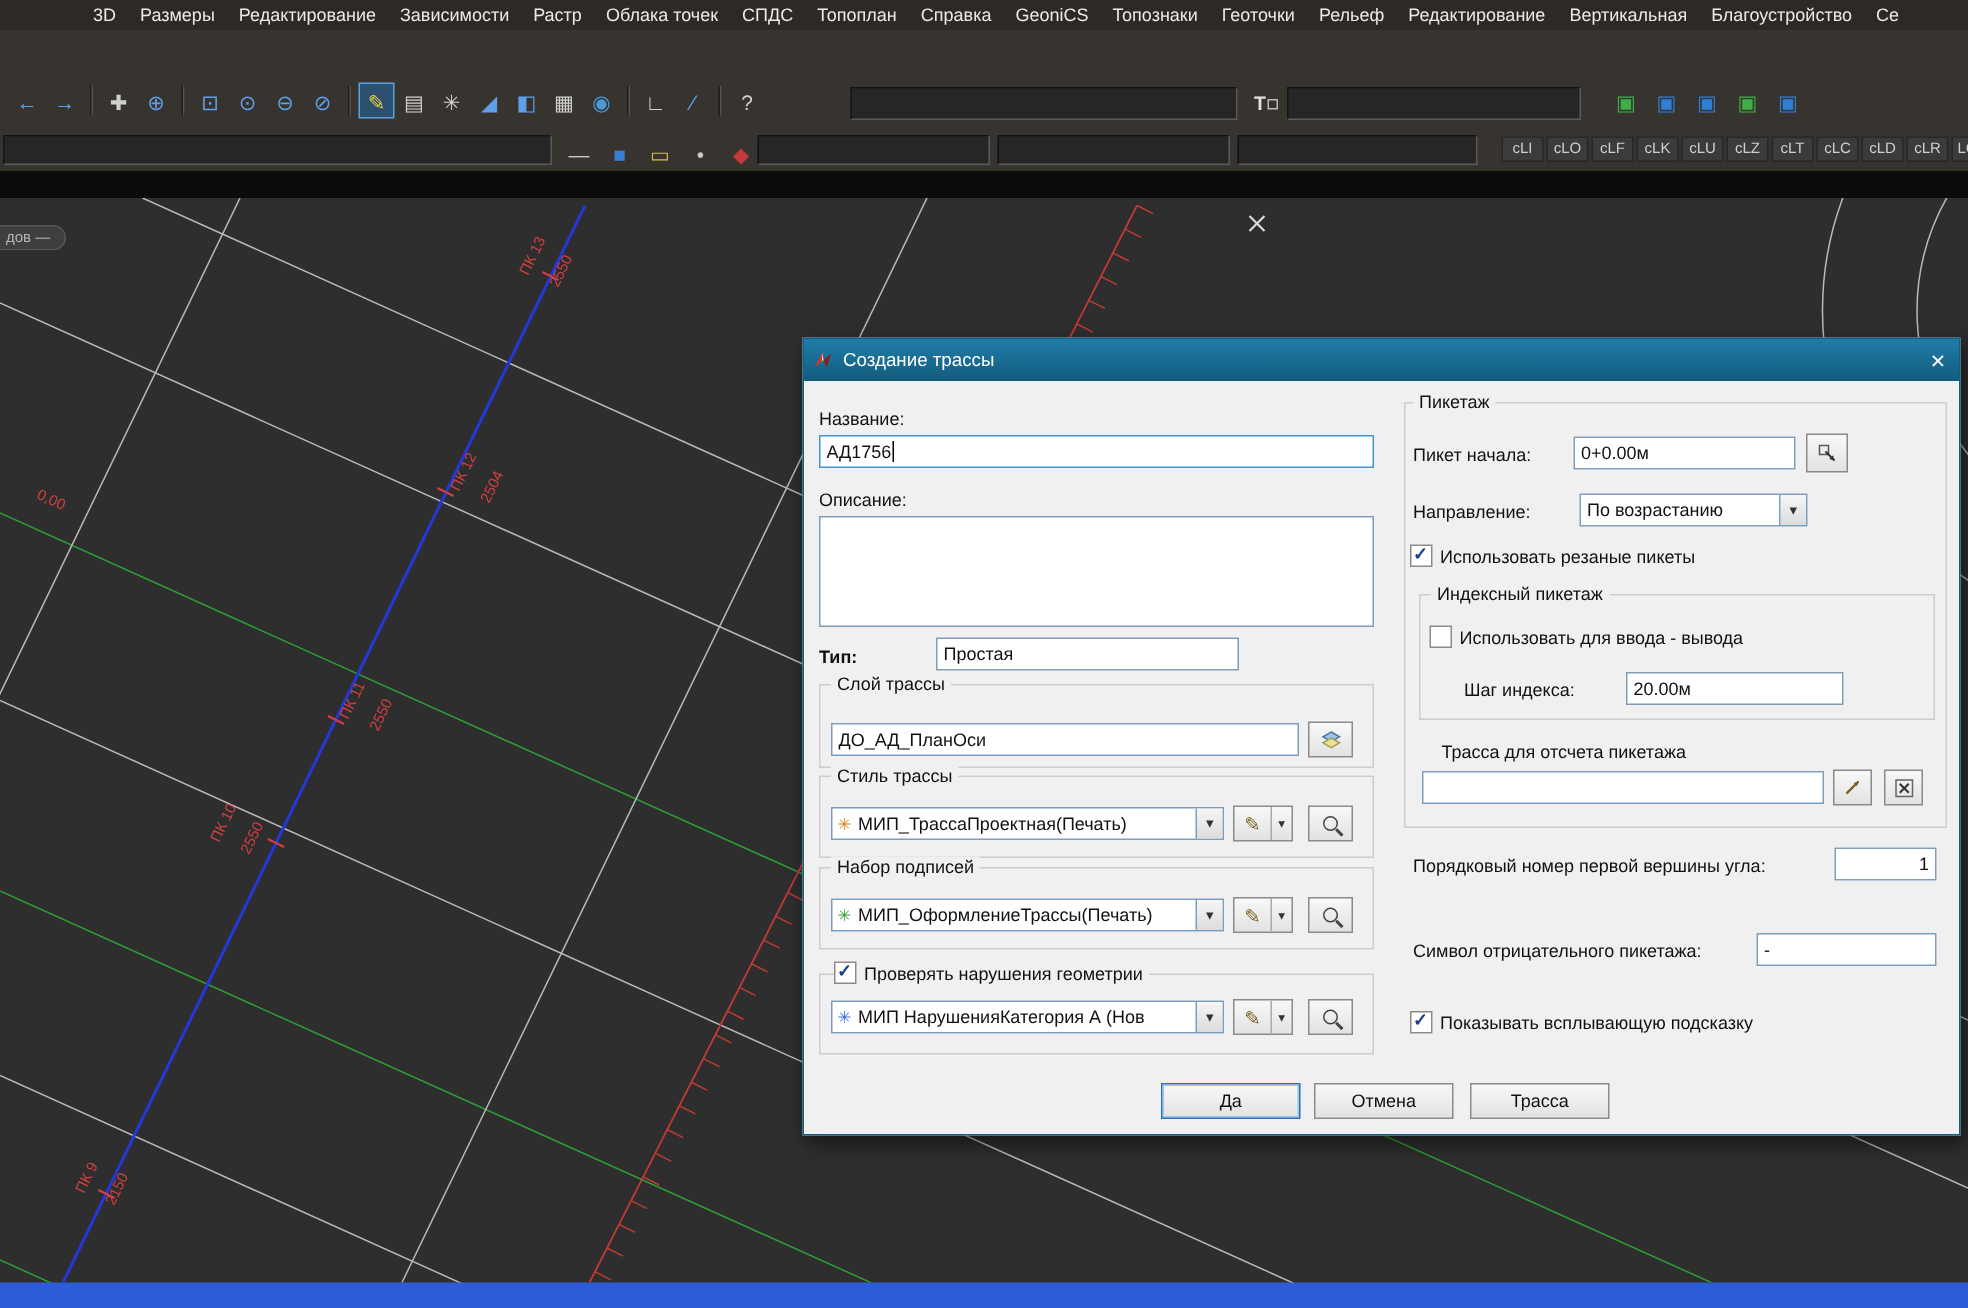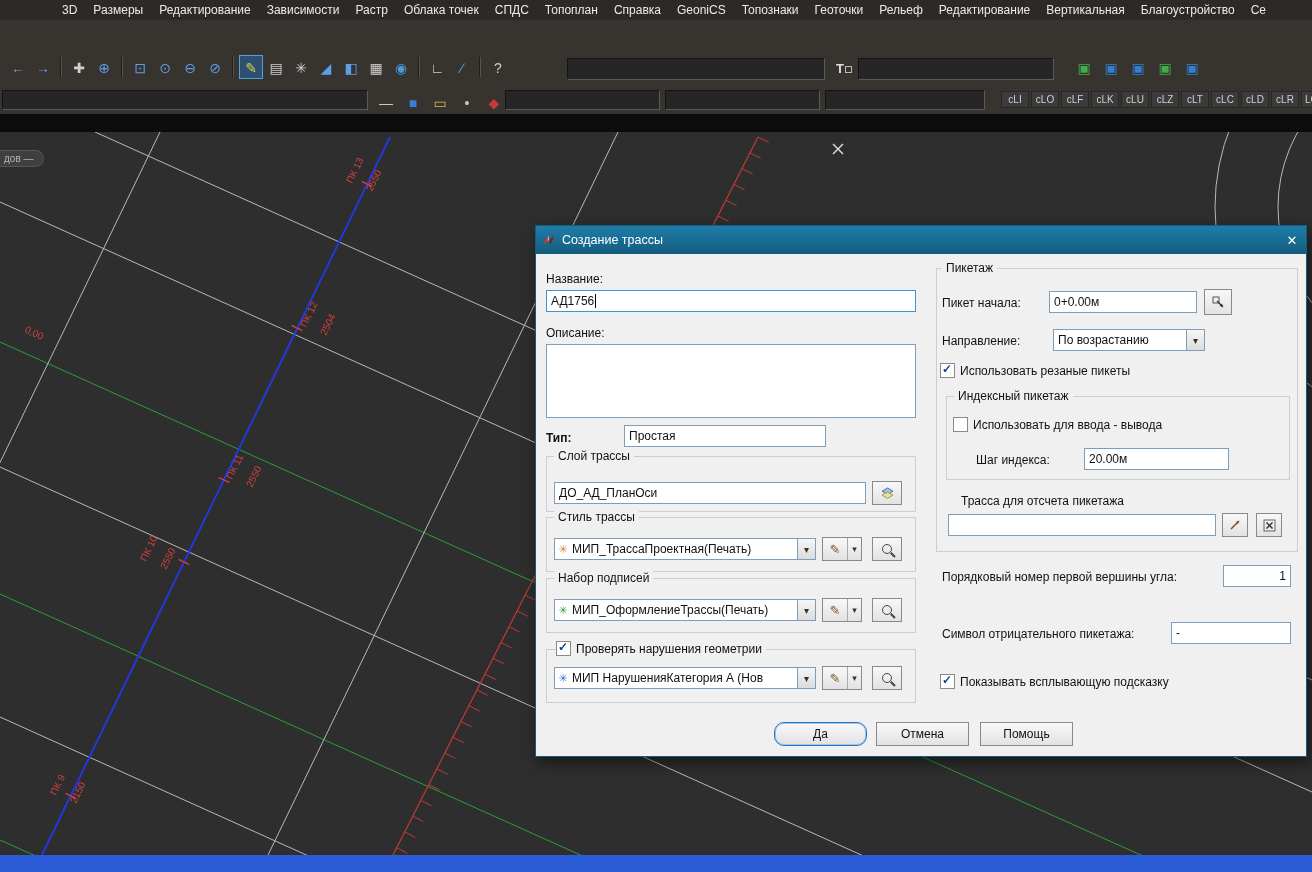--- a/index.html
+++ b/index.html
@@ -56,21 +56,21 @@
   .group{position:absolute;border:1px solid #cdcdcd;box-sizing:border-box;}
   .legend{position:absolute;background:#f0f0f0;padding:0 4px;white-space:nowrap;z-index:2;}
   .combo{position:absolute;height:22px;background:#fff;border:1px solid #7f9db9;box-sizing:border-box;
          display:flex;align-items:center;overflow:hidden;}
   .cicon{width:16px;text-align:center;font-size:11px;flex:0 0 auto;}
   .ctext{flex:1;overflow:hidden;white-space:nowrap;padding-left:1px;}
   .carrow{flex:0 0 17px;height:100%;display:flex;align-items:center;justify-content:center;
           background:linear-gradient(#f6f6f6,#dcdcdc);border-left:1px solid #7f9db9;font-size:10px;color:#333;}
   .dbtn{position:absolute;background:linear-gradient(#f8f8f8,#e2e2e2);border:1px solid #8a8a8a;
         box-sizing:border-box;display:flex;align-items:center;justify-content:center;height:24px;cursor:default;}
-  .dbtn.default{border-color:#2a70c2;box-shadow:inset 0 0 0 1px #9cc7ea;border-radius:10px;}
+  .dbtn.default{border-color:#2a70c2;box-shadow:inset 0 0 0 1px #9cc7ea;}
   .sbtn{position:absolute;height:24px;background:linear-gradient(#f8f8f8,#e2e2e2);border:1px solid #8a8a8a;
         box-sizing:border-box;display:flex;align-items:center;cursor:default;}
   .sbtn .pencil{flex:1;text-align:center;color:#7a5c1e;font-size:13px;}
   .sbtn .sarrow{flex:0 0 13px;border-left:1px solid #aaa;height:100%;display:flex;align-items:center;
                 justify-content:center;font-size:9px;color:#333;}
   .checkrow{position:absolute;display:flex;align-items:flex-end;gap:5px;background:#f0f0f0;padding-right:4px;z-index:2;}
   .cb{width:13px;height:13px;background:#fff;border:1px solid #8a8a8a;position:relative;flex:0 0 auto;}
   .cb.checked::after{content:"\2713";position:absolute;left:1px;top:-2px;font-size:12px;font-weight:bold;color:#1a3f8f;}
   .magbtn{display:flex;align-items:center;justify-content:center;}
   .mag{width:8px;height:8px;border:1.6px solid #444;border-radius:50%;position:relative;}
@@ -407,17 +407,17 @@
       <span>-</span>
     </div>
 
     <div class="checkrow" style="left:404px;top:448px;">
       <span class="cb checked"></span>
       <span>Показывать всплывающую подсказку</span>
     </div>
 
     <div class="dbtn default" style="left:238px;top:496px;width:93px;">Да</div>
     <div class="dbtn" style="left:340px;top:496px;width:93px;">Отмена</div>
-    <div class="dbtn" style="left:444px;top:496px;width:93px;">Помощь</div>
+    <div class="dbtn" style="left:444px;top:496px;width:93px;">Трасса</div>
   </div>
 
   <div class="bottom-bar"></div>
 </div>
 
 </body></html>

